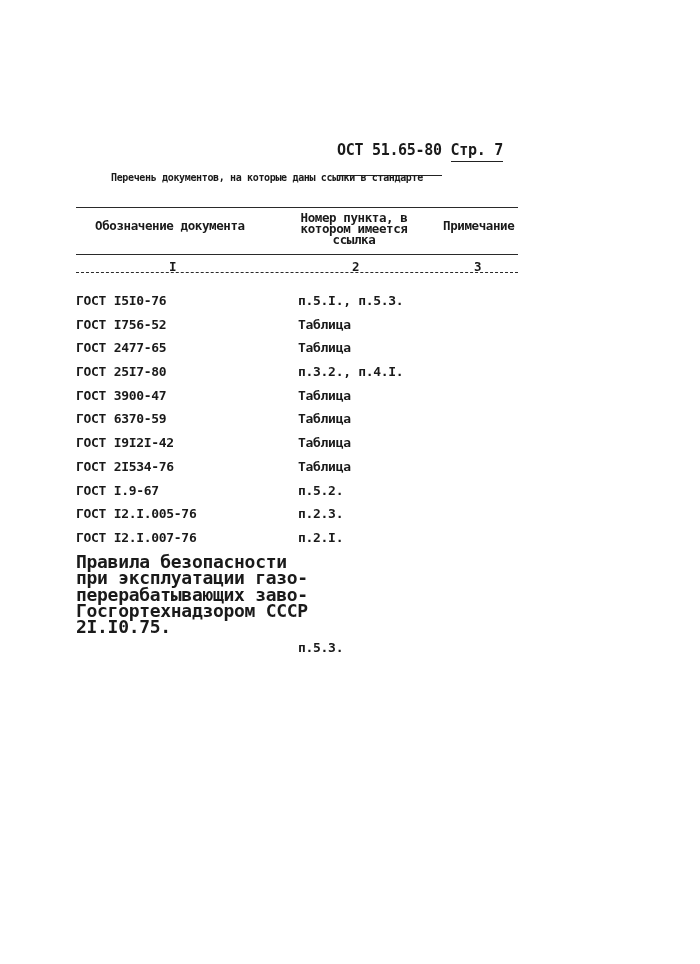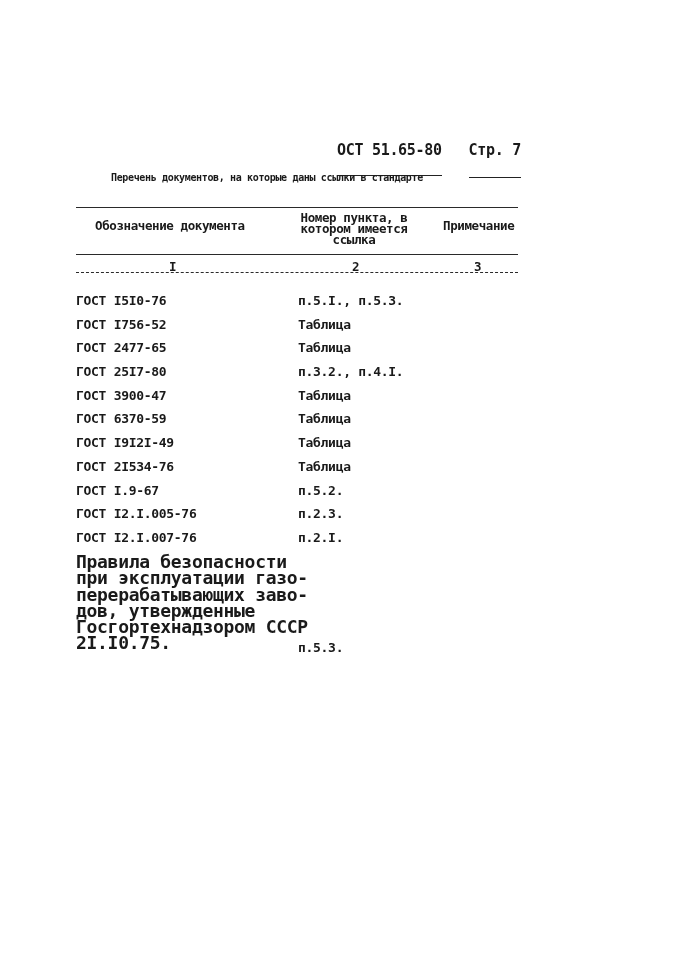--- a/index.html
+++ b/index.html
@@ -24,23 +24,22 @@
       white-space: nowrap;
       font-weight: bold;
     }
     .page-header .std-code {
       display: inline-block;
       border-bottom: 1.5px solid #222;
       padding-bottom: 16px;
     }
     .page-header .page-num {
       display: inline-block;
-      margin-left: 18px;
       border-bottom: 1.5px solid #222;
-      padding-bottom: 18px;
+      padding-bottom: 2px;
     }
     .doc-title {
       position: absolute;
       left: 111px;
       top: 172px;
       font-size: 10px;
       font-weight: bold;
       white-space: nowrap;
       letter-spacing: -0.35px;
     }
@@ -161,21 +160,21 @@
   </div>
   <div class="row">
     <span class="doc">ГОСТ 3900-47</span>
     <span class="ref">Таблица</span>
   </div>
   <div class="row">
     <span class="doc">ГОСТ 6370-59</span>
     <span class="ref">Таблица</span>
   </div>
   <div class="row">
-    <span class="doc">ГОСТ I9I2I-49</span>
+    <span class="doc">ГОСТ I9I2I-42</span>
     <span class="ref">Таблица</span>
   </div>
   <div class="row">
     <span class="doc">ГОСТ 2I534-76</span>
     <span class="ref">Таблица</span>
   </div>
   <div class="row">
     <span class="doc">ГОСТ I.9-67</span>
     <span class="ref">п.5.2.</span>
   </div>
@@ -186,17 +185,16 @@
   <div class="row">
     <span class="doc">ГОСТ I2.I.007-76</span>
     <span class="ref">п.2.I.</span>
   </div>
 </div>
 
 <div class="multi">
   <div>Правила безопасности</div>
   <div>при эксплуатации газо-</div>
   <div>перерабатывающих заво-</div>
-  <div>дов, утвержденные</div>
   <div>Госгортехнадзором СССР</div>
   <div>2I.I0.75.</div>
 </div>
 <div class="multi-ref">п.5.3.</div>
 
 </body></html>

